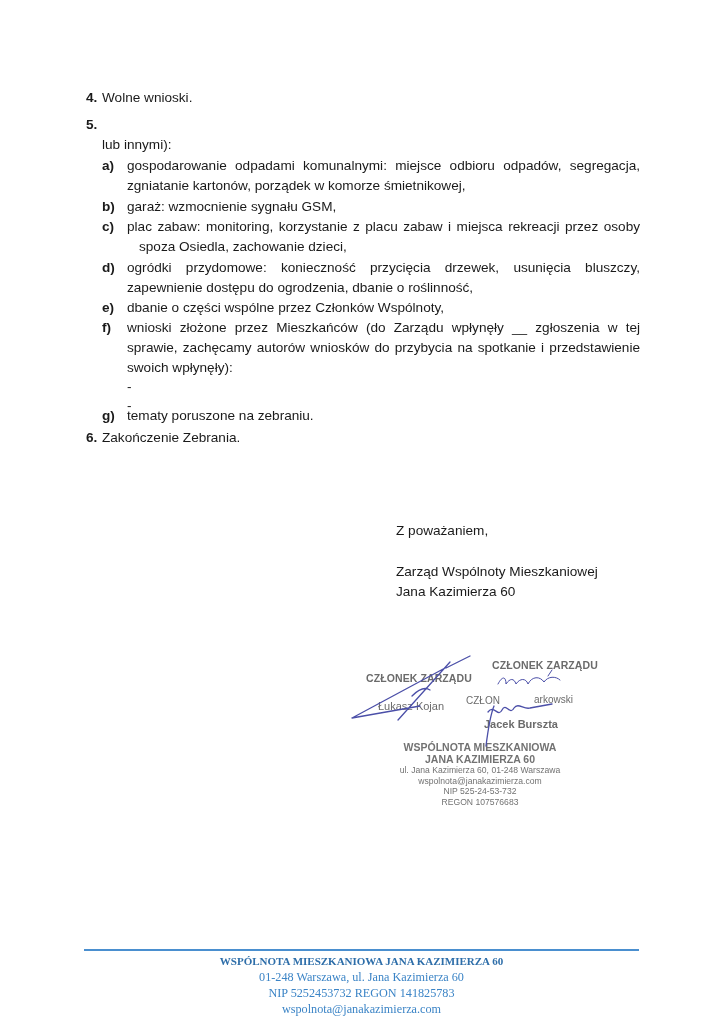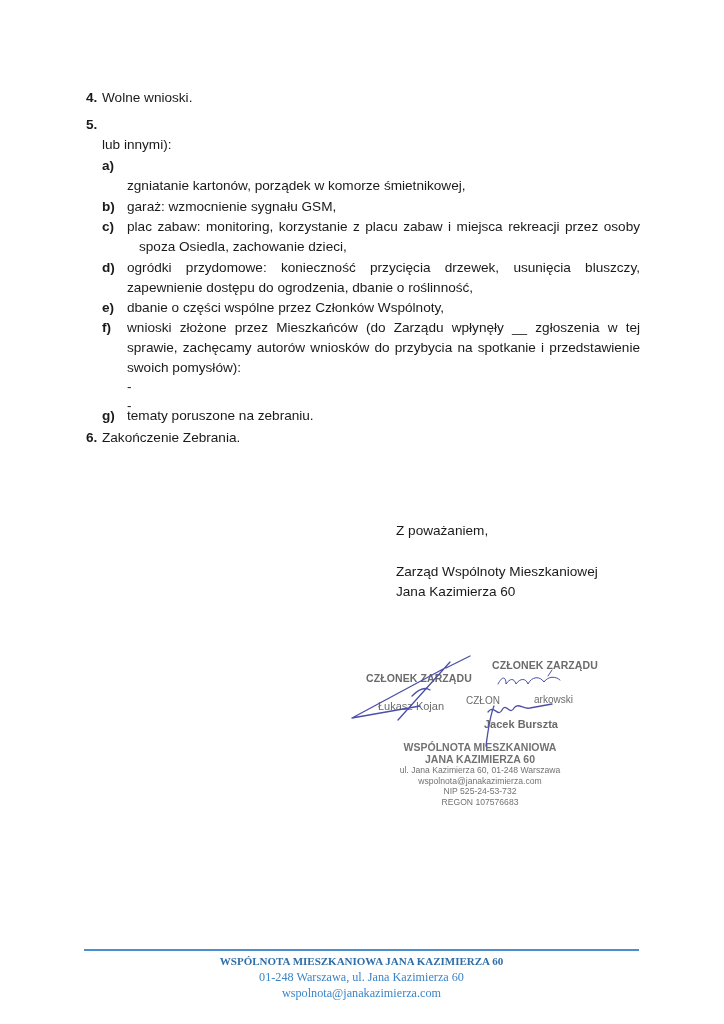--- a/index.html
+++ b/index.html
@@ -33,40 +33,41 @@
 
 <div class="doc">
 
   <span class="num" style="left:86px; top:88px;">4.</span>
   <span class="plain" style="left:102px; top:88px;">Wolne wnioski.</span>
 
   <span class="num" style="left:86px; top:115px;">5.</span>
   <span class="plain" style="left:102px; top:135px;">lub innymi):</span>
 
   <span class="num" style="left:102px; top:156px;">a)</span>
+  <span class="just" style="left:127px; top:156px; width:513px;">gospodarowanie odpadami komunalnymi: miejsce odbioru odpadów, segregacja,</span>
   <span class="plain" style="left:127px; top:176px;">zgniatanie kartonów, porządek w komorze śmietnikowej,</span>
 
   <span class="num" style="left:102px; top:197px;">b)</span>
   <span class="plain" style="left:127px; top:197px;">garaż: wzmocnienie sygnału GSM,</span>
 
   <span class="num" style="left:102px; top:217px;">c)</span>
   <span class="just" style="left:127px; top:217px; width:513px;">plac zabaw: monitoring, korzystanie z placu zabaw i miejsca rekreacji przez osoby</span>
   <span class="plain" style="left:127px; top:237px;margin-left:12px;">spoza Osiedla, zachowanie dzieci,</span>
 
   <span class="num" style="left:102px; top:258px;">d)</span>
   <span class="just" style="left:127px; top:258px; width:513px;">ogródki przydomowe: konieczność przycięcia drzewek, usunięcia bluszczy,</span>
   <span class="plain" style="left:127px; top:278px;">zapewnienie dostępu do ogrodzenia, dbanie o roślinność,</span>
 
   <span class="num" style="left:102px; top:298px;">e)</span>
   <span class="plain" style="left:127px; top:298px;">dbanie o części wspólne przez Członków Wspólnoty,</span>
 
   <span class="num" style="left:102px; top:318px;">f)</span>
   <span class="just" style="left:127px; top:318px; width:513px;">wnioski złożone przez Mieszkańców (do Zarządu wpłynęły __ zgłoszenia w tej</span>
   <span class="just" style="left:127px; top:338px; width:513px;">sprawie, zachęcamy autorów wniosków do przybycia na spotkanie i przedstawienie</span>
-  <span class="plain" style="left:127px; top:358px;">swoich pomysłów):</span>
+  <span class="plain" style="left:127px; top:358px;">swoich wpłynęły):</span>
   <span class="plain" style="left:127px; top:377px;">-</span>
   <span class="plain" style="left:127px; top:396px;">-</span>
 
   <span class="num" style="left:102px; top:406px;">g)</span>
   <span class="plain" style="left:127px; top:406px;">tematy poruszone na zebraniu.</span>
 
   <span class="num" style="left:86px; top:428px;">6.</span>
   <span class="plain" style="left:102px; top:428px;">Zakończenie Zebrania.</span>
 
   <span class="sig" style="top:521px;">Z poważaniem,</span>
@@ -96,15 +97,16 @@
       <path d="M352 718 L445 668 M352 718 L386 712 L420 706 M398 720 L450 662 M446 668 L470 656 M412 696 C418 690 424 686 430 690"></path>
       <path d="M498 684 C502 676 506 676 506 684 C510 678 514 678 516 684 C520 678 526 678 528 684 C532 676 540 676 544 682 C548 676 556 676 560 680 M548 676 L552 670" stroke-width="1"></path>
       <path d="M486 746 C488 730 490 716 494 706 M488 712 C494 704 498 718 502 710 C506 702 510 716 514 708 C518 702 524 710 530 708 L552 704"></path>
     </g>
   </svg>
 
   <div class="footer-rule"></div>
   <div class="footer" style="top:953px;">
     <div class="head">WSPÓLNOTA MIESZKANIOWA JANA KAZIMIERZA 60</div>
     <div class="sub">01-248 Warszawa, ul. Jana Kazimierza 60</div>
+    <div class="sub">NIP 5252453732 REGON 141825783</div>
     <div class="sub">wspolnota@janakazimierza.com</div>
   </div>
 </div>
 
 </body></html>

